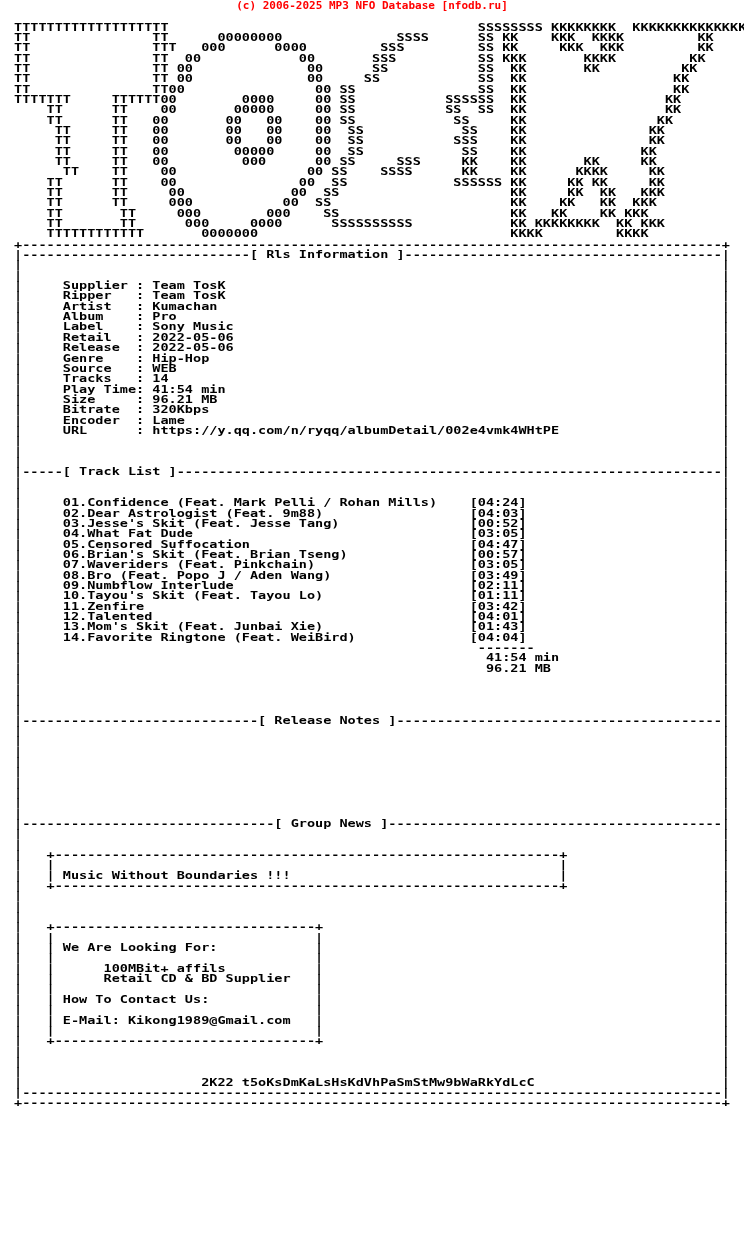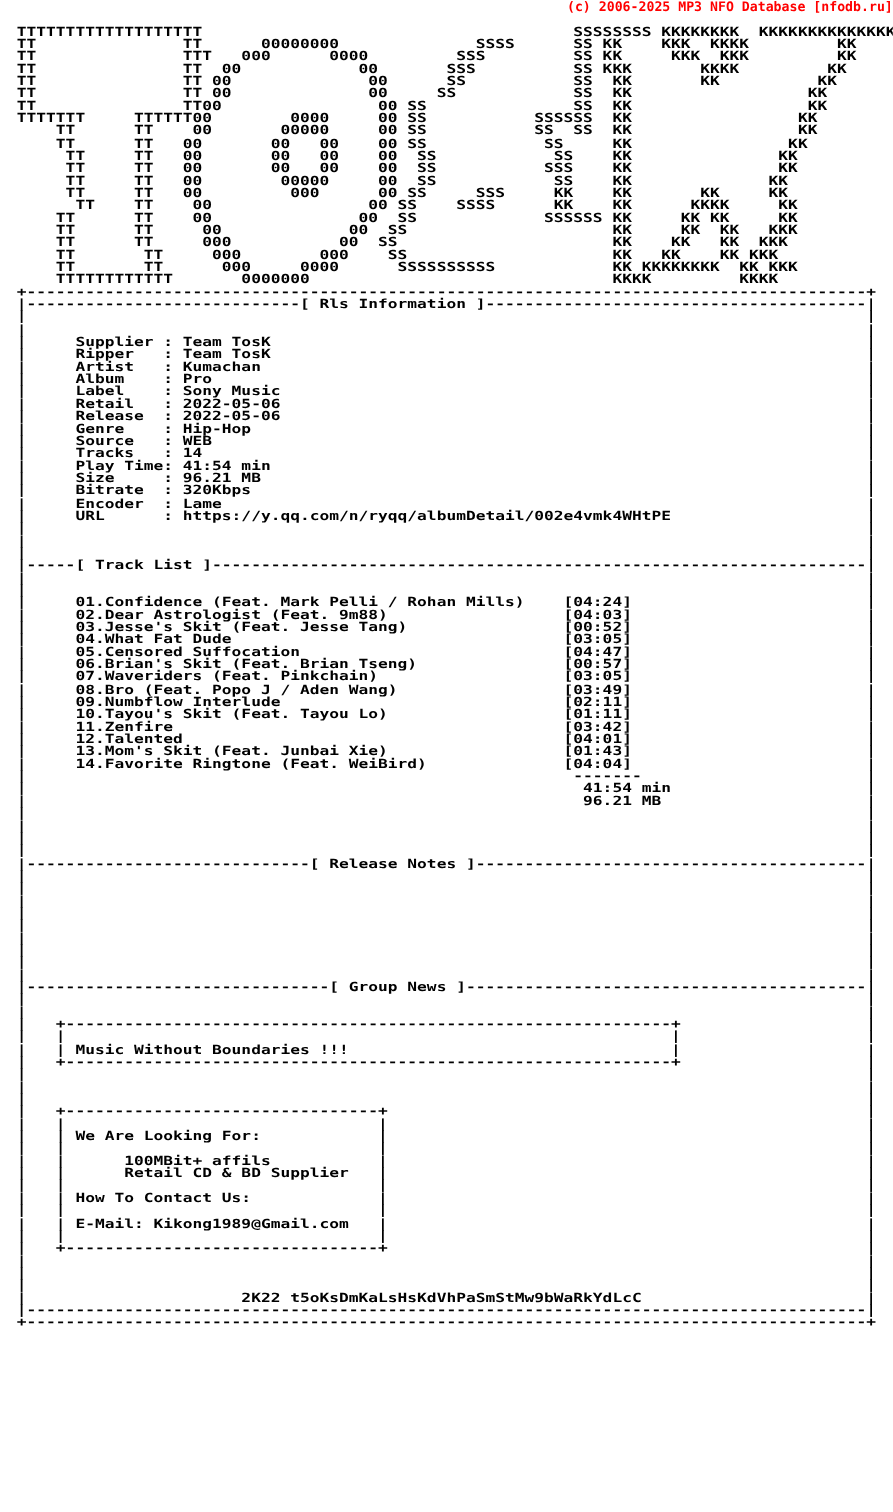--- a/index.html
+++ b/index.html
@@ -17,21 +17,21 @@
   #root {
     position: relative;
     width: 744px;
     height: 1260px;
   }
   .banner {
     position: absolute;
     top: 0px;
     left: 0px;
     width: 744px;
-    text-align: right;
+    text-align: center;
     color: #ff0000;
     font-family: "DejaVu Sans Mono", "Liberation Mono", monospace;
     font-size: 11px;
     line-height: 12px;
     font-weight: bold;
     letter-spacing: 0px;
     white-space: pre;
   }
   .nfo {
     position: absolute;

